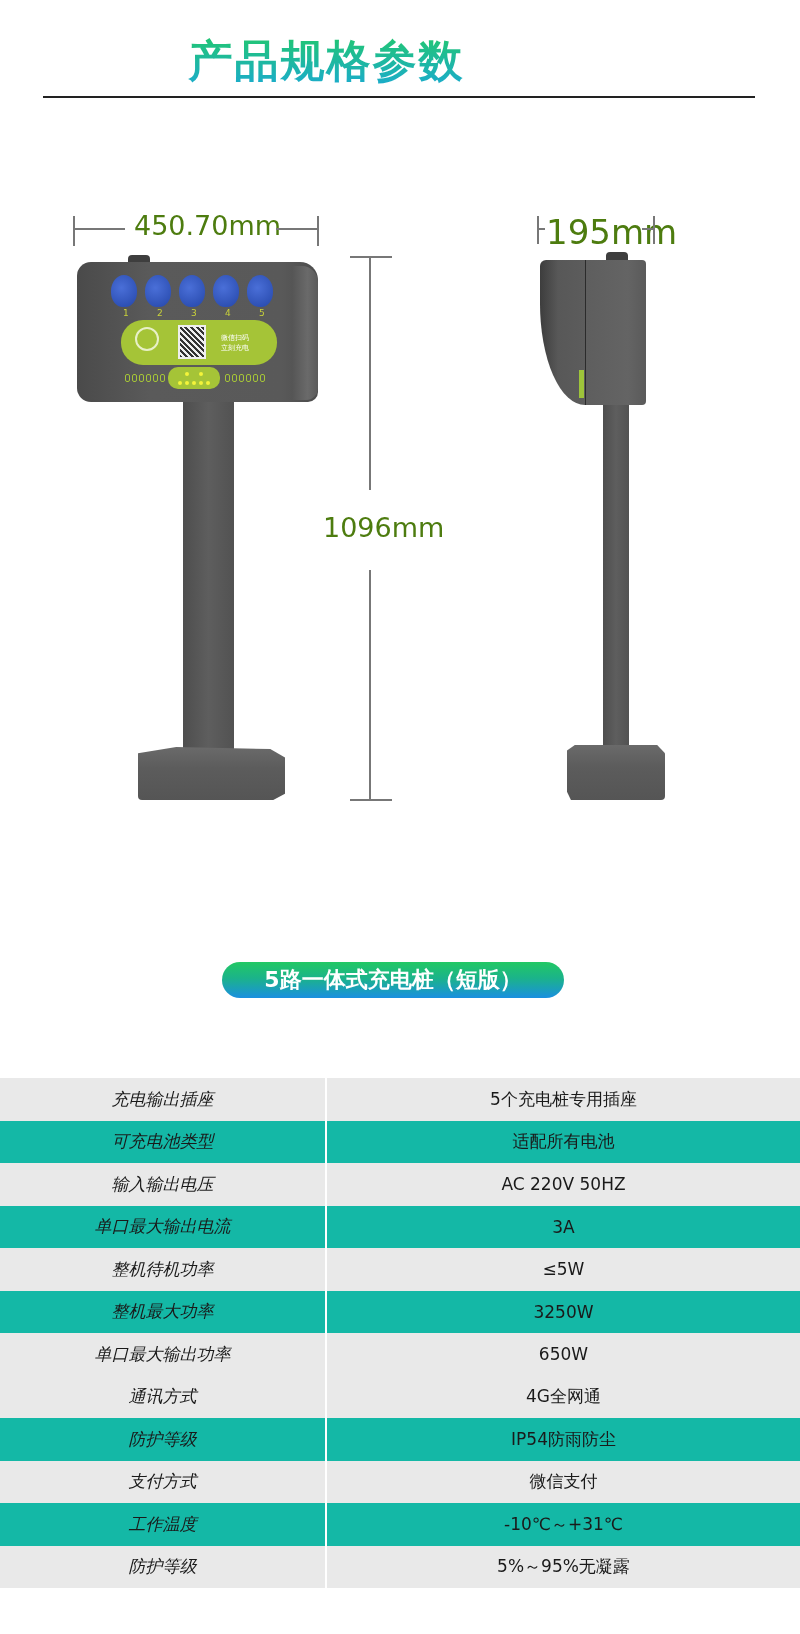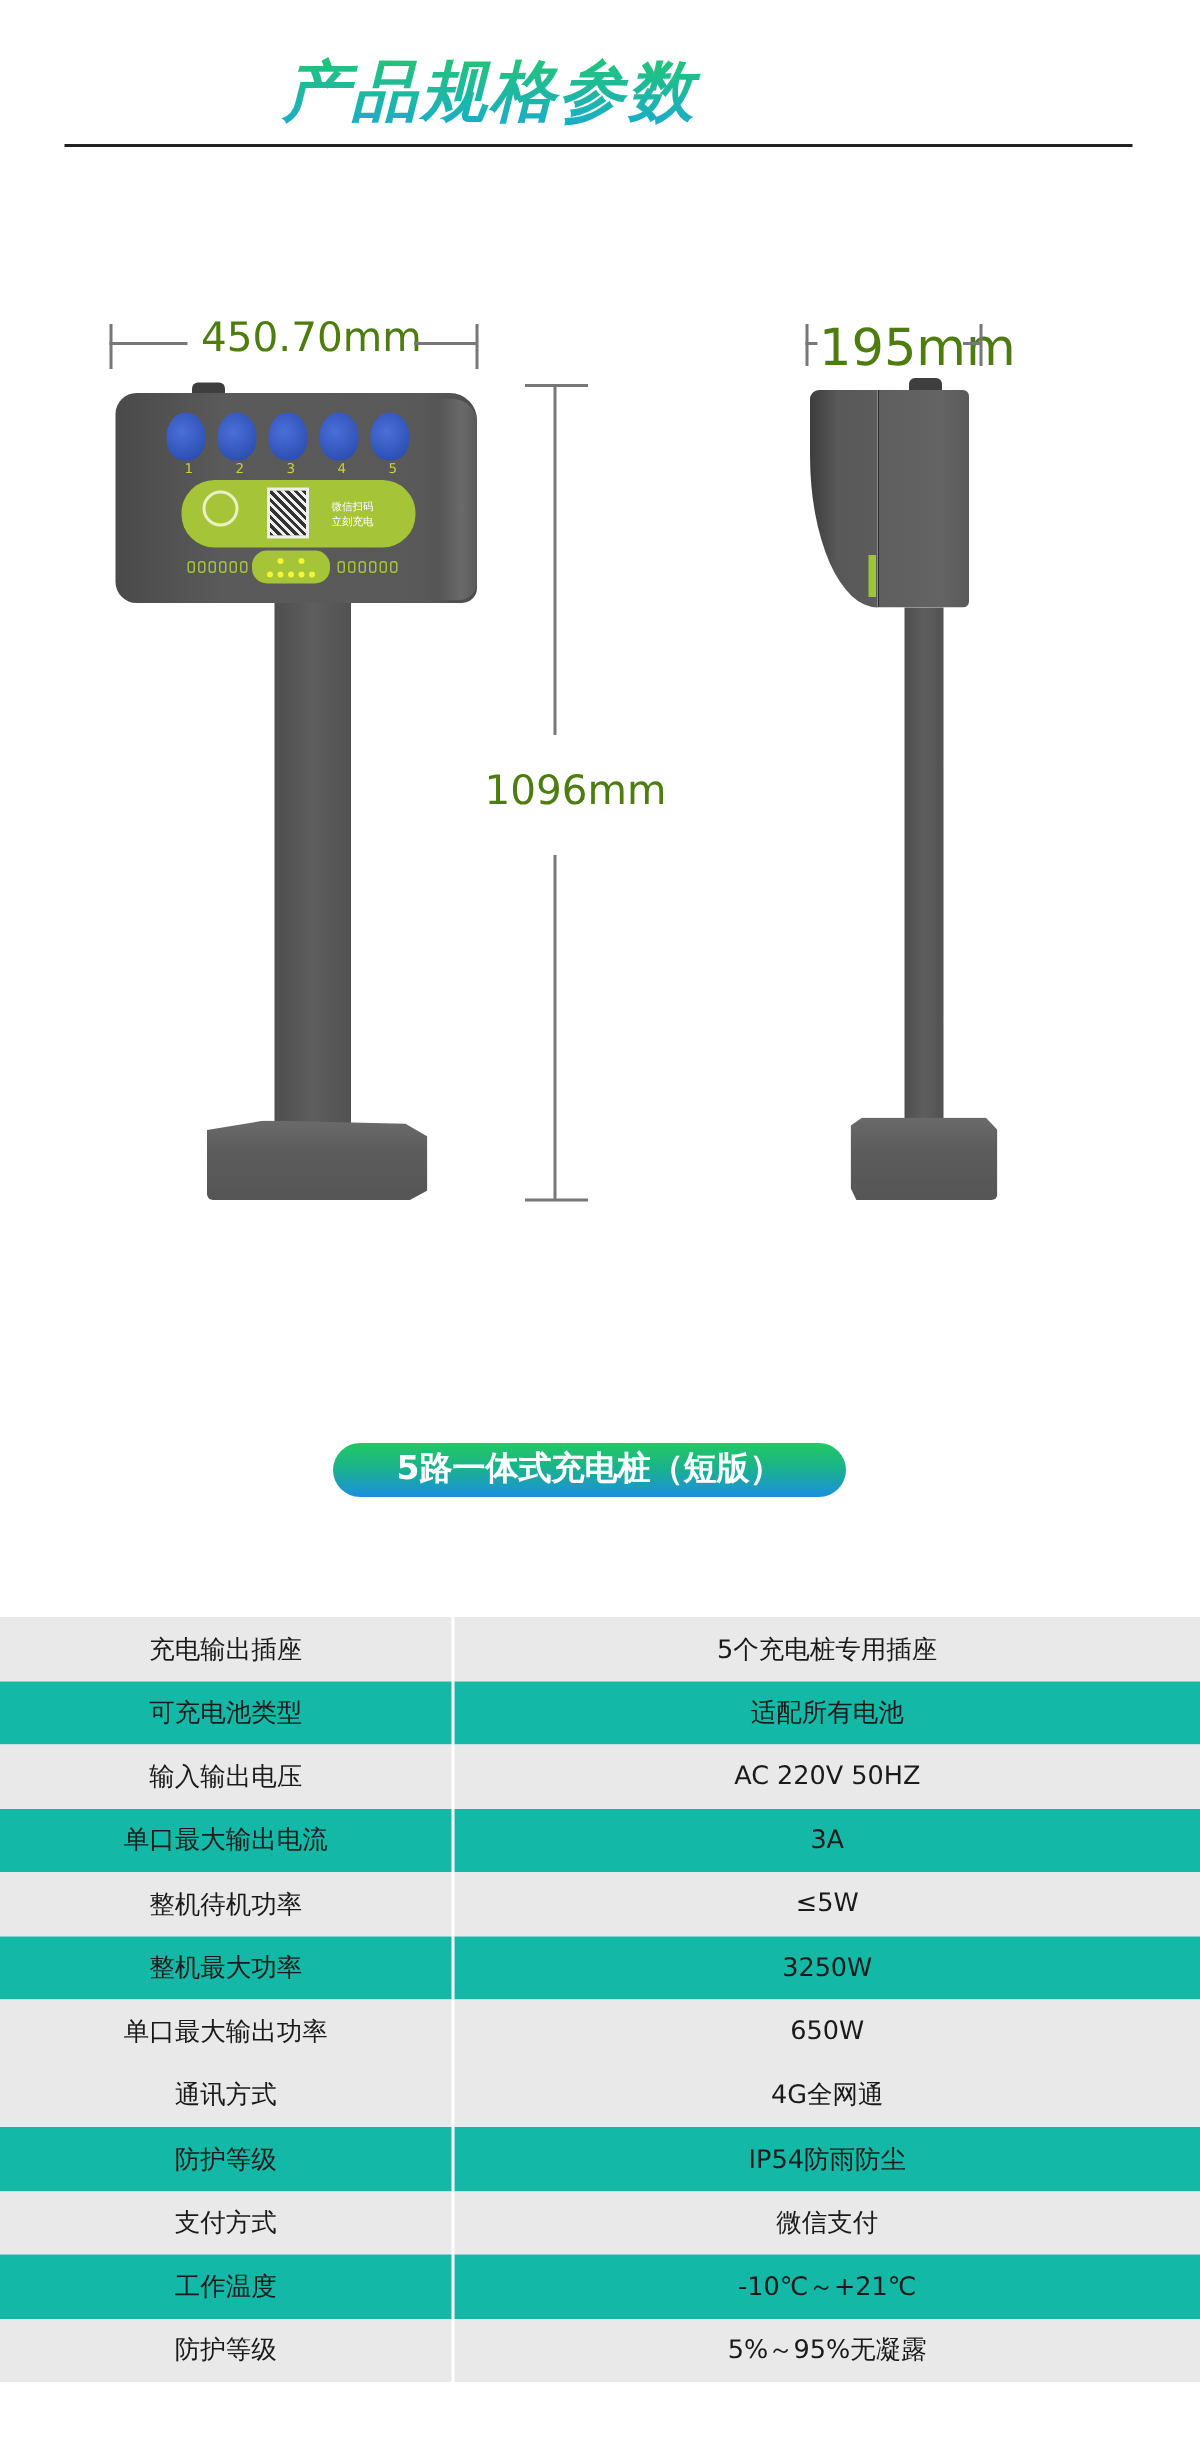--- a/index.html
+++ b/index.html
@@ -3,21 +3,21 @@
 <meta charset="utf-8">
 <style>
   * { box-sizing: border-box; margin: 0; padding: 0; }
   html, body { width: 800px; height: 1634px; background: #ffffff; overflow: hidden; }
   body { position: relative; font-family: "DejaVu Sans", "Liberation Sans", sans-serif; }
 
   .title {
     position: absolute; left: 0; width: 653px; top: 32px; height: 60px;
     text-align: center; font-size: 44px; font-weight: bold; letter-spacing: 2px;
     background: linear-gradient(180deg, #22c86a 0%, #1aa8d8 100%);
-    -webkit-background-clip: text; background-clip: text; color: transparent; font-style: italic;
+    -webkit-background-clip: text; background-clip: text; color: transparent;
   }
   .title-rule { position: absolute; left: 43px; top: 96px; width: 712px; height: 2px; background: #222; }
 
   .dim-text { position: absolute; color: #4d7c0f; font-size: 27px; font-family: "DejaVu Sans", sans-serif; letter-spacing: 0px; }
   .hline { position: absolute; height: 2px; background: #777; }
   .vline { position: absolute; width: 2px; background: #777; }
 
   
   .knob { position: absolute; background: #3e3e3e; border-radius: 4px 4px 0 0; }
   .front-box {
@@ -87,21 +87,21 @@
 
   
   .spec-table { position: absolute; left: 0; top: 1078px; width: 800px; }
   .spec-row { display: flex; height: 42.5px; }
   .spec-row.odd { background: #e9e9e9; }
   .spec-row.even { background: #14b8a6; }
   .spec-key, .spec-val {
     display: flex; align-items: center; justify-content: center;
     font-size: 17px; color: #1a1a1a; font-family: "DejaVu Sans", sans-serif;
   }
-  .spec-key { width: 303px; border-right: 2px solid #ffffff; }
+  .spec-key { width: 327px; border-right: 2px solid #ffffff; font-style: italic; }
   .spec-val { flex: 1; }
 </style>
 </head>
 <body>
 
 <div class="title">产品规格参数</div>
 <div class="title-rule"></div>
 
 <div>
   <div class="vline" style="left:73px; top:216px; height:30px;"></div>
@@ -225,19 +225,19 @@
   <div class="spec-row even">
     <div class="spec-key">防护等级</div>
     <div class="spec-val">IP54防雨防尘</div>
   </div>
   <div class="spec-row odd">
     <div class="spec-key">支付方式</div>
     <div class="spec-val">微信支付</div>
   </div>
   <div class="spec-row even">
     <div class="spec-key">工作温度</div>
-    <div class="spec-val">-10℃～+21℃</div>
+    <div class="spec-val">-10℃～+31℃</div>
   </div>
   <div class="spec-row odd">
     <div class="spec-key">防护等级</div>
     <div class="spec-val">5%～95%无凝露</div>
   </div>
 </div>
 
 </body></html>

